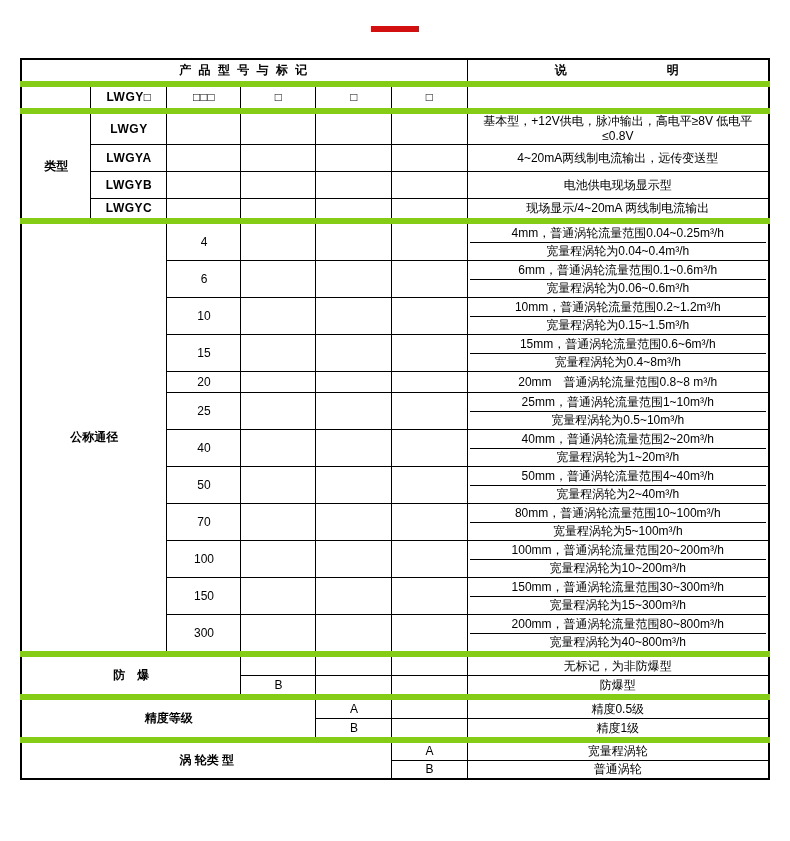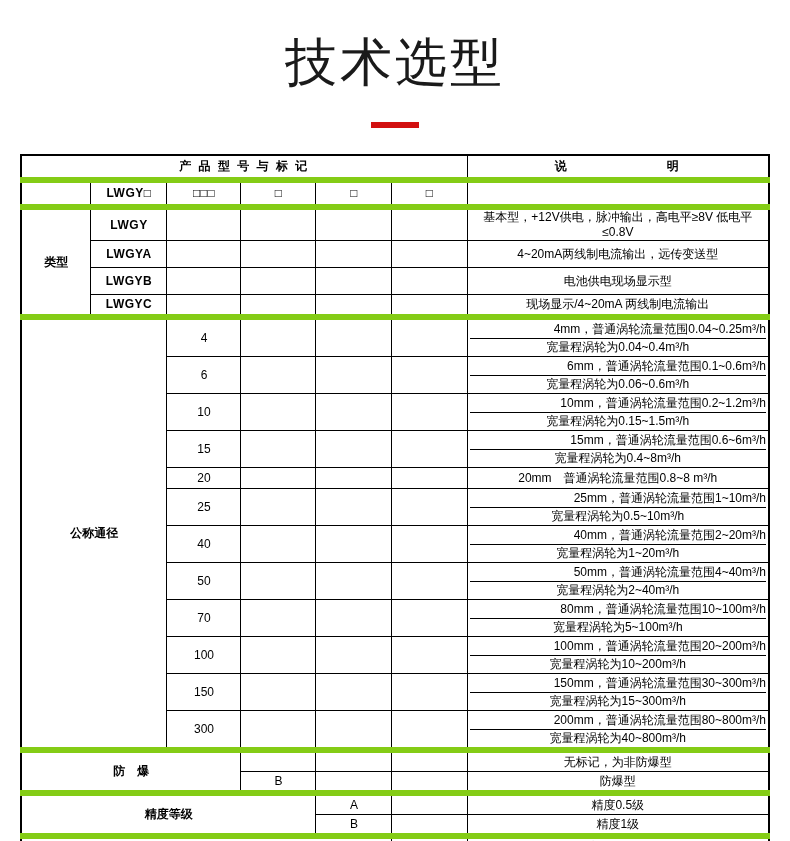--- a/index.html
+++ b/index.html
@@ -73,21 +73,20 @@
     font-weight: bold;
     font-size: 13px;
   }
   
   td.spec2 { padding: 0; }
   td.spec2 .l1 {
     border-bottom: 1px solid #000;
     height: 17px;
     line-height: 17px;
     white-space: nowrap;
-    text-align: right;
   }
   td.spec2 .l2 {
     height: 17px;
     line-height: 17px;
     white-space: nowrap;
     text-align: center;
   }
   td.specwrap { line-height: 14px; padding: 1px 4px; }
   
   tr.h21 td { height: 21px; }
@@ -97,21 +96,20 @@
   tr.h36 td { height: 36px; }
   tr.h20 td { height: 20px; margin-top: 12px; }
   tr.h18 td { height: 18px; }
   tr.h17 td { height: 17px; }
 </style>
 </head>
 <body>
 
 <div class="page">
 
-  <div class="title">技术选型</div>
   <div class="title-underline" style="background: rgb(210, 16, 16);"></div>
 
   <table class="sel">
     <colgroup>
       <col style="width:70px">
         <col style="width:76px">
         <col style="width:74px">
       <col style="width:75px">
         <col style="width:76px">
         <col style="width:75px">

